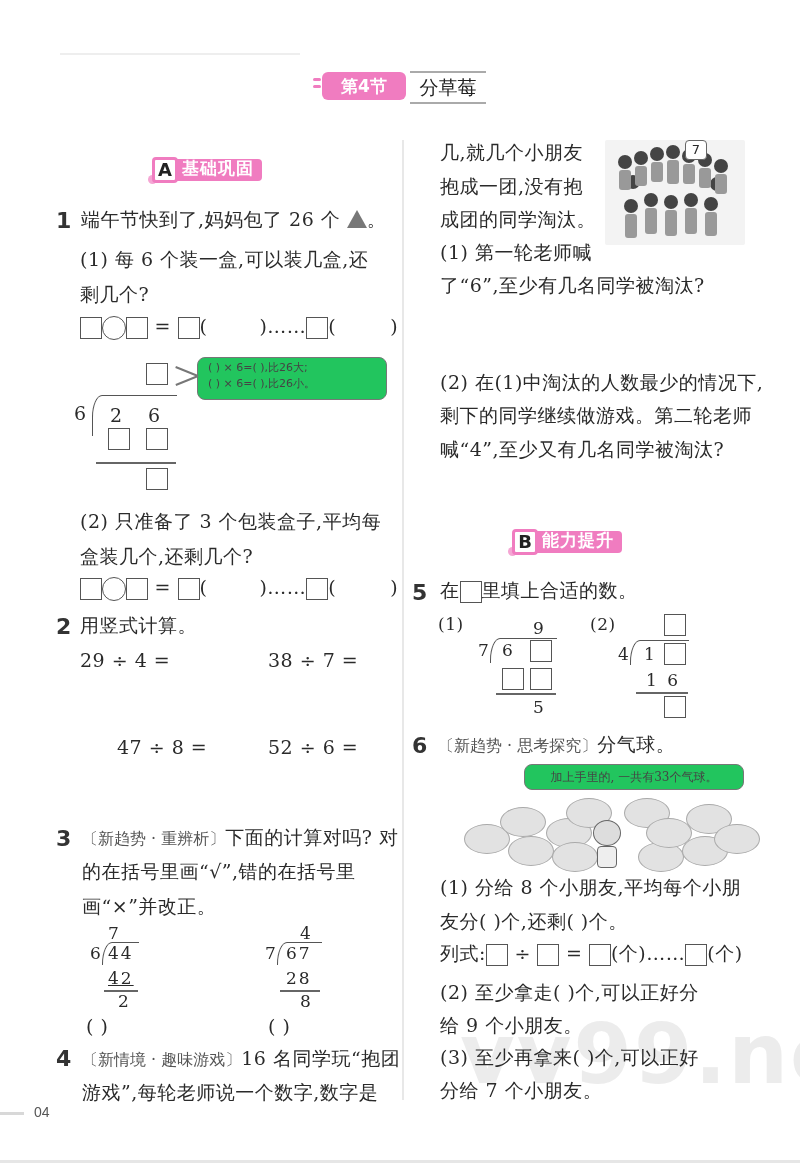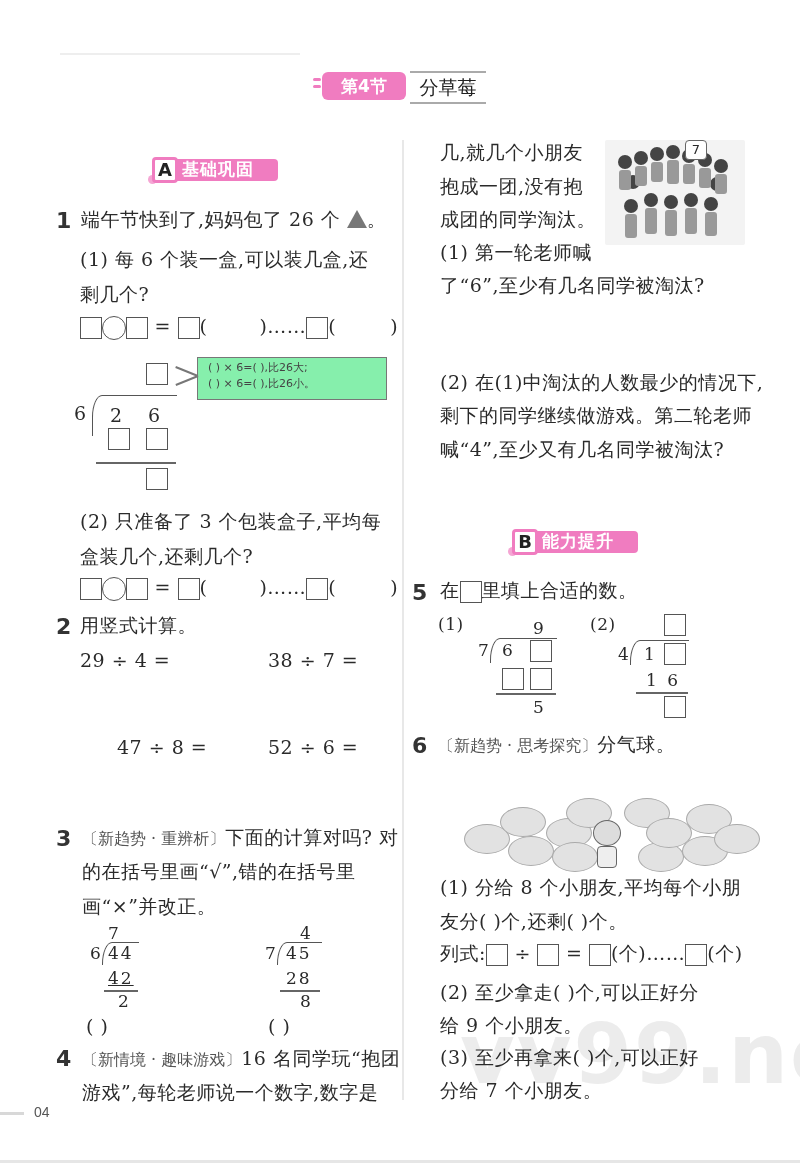--- a/index.html
+++ b/index.html
@@ -21,26 +21,26 @@
                font-family:"DejaVu Sans",sans-serif; font-weight:bold; font-size:17px; text-align:center; line-height:28px; }
   .chap-dots { left:313px; top:78px; width:10px; height:16px; }
   .chap-dots i { display:block; width:8px; height:3px; background:#f07cc0; margin-bottom:4px; border-radius:2px; }
   .chap-title { left:410px; top:71px; width:76px; height:29px; border-top:2px solid #aaa; border-bottom:2px solid #aaa;
                 font-family:"DejaVu Sans",sans-serif; font-size:19px; line-height:29px; text-align:center; color:#222; }
   
   .sec { height:26px; }
   .sec .letter { position:absolute; left:0; top:0; width:26px; height:26px; border:3px solid #f07cc0; background:#fff; border-radius:4px;
                  box-sizing:border-box; font-family:"DejaVu Sans",sans-serif; font-weight:bold; font-size:18px; line-height:20px; text-align:center; color:#222; }
   .sec .bar { position:absolute; left:24px; top:2px; height:22px; background:#f07cc0; border-radius:0 4px 4px 0; color:#fff;
-              font-family:Liberation Serif, serif; font-weight:bold; font-size:17px; line-height:22px; padding:0 24px 0 6px; letter-spacing:1px; }
+              font-family:Liberation Mono, monospace; font-weight:bold; font-size:17px; line-height:22px; padding:0 8px 0 6px; letter-spacing:1px; }
   .sec .dot { position:absolute; left:-4px; top:18px; width:9px; height:9px; background:#f5a6d4; border-radius:50%; }
   
   .ld-bracket { border-left:1.5px solid #555; border-top:1.5px solid #555; border-top-left-radius:10px 22px; }
   .hline { height:1.5px; background:#666; }
-  .speech { border:1.5px solid #777; border-radius:0; background:#86efac; font-size:11px; line-height:16px; color:#444; padding:2px 10px; box-sizing:border-box; font-family:"DejaVu Sans",sans-serif; }
+  .speech { border:1.5px solid #777; border-radius:8px; background:#22c55e; font-size:11px; line-height:16px; color:#444; padding:2px 10px; box-sizing:border-box; font-family:"DejaVu Sans",sans-serif; }
   .illus { background:#f3f3f3; border-radius:2px; }
   .balloon { position:absolute; width:44px; height:28px; border-radius:50%; background:#e2e2e2; border:1px solid #aaa; }
   .watermark { left:460px; top:1005px; font-family:"DejaVu Sans",sans-serif; font-weight:bold; font-size:84px; color:rgba(200,200,200,0.35); letter-spacing:2px; }
   .zongzi { display:inline-block; width:0; height:0; border-left:10px solid transparent; border-right:10px solid transparent; border-bottom:18px solid #777; vertical-align:-2px; }
 </style>
 </head>
 <body>
 
 <div class="abs topline"></div>
 <div class="abs colsep"></div>
@@ -123,21 +123,21 @@
   <div class="abs t" style="left:28px; top:20px; font-size:17px; letter-spacing:2px;">44</div>
   <div class="abs t" style="left:28px; top:45px; font-size:17px; letter-spacing:2px;text-decoration:underline;">42</div>
   <div class="abs hline" style="left:24px; top:65px; width:34px;"></div>
   <div class="abs t" style="left:38px; top:68px; font-size:17px;">2</div>
   <div class="abs t" style="left:6px; top:92px;">(      )</div>
 </div>
 <div class="abs" style="left:262px; top:925px; width:110px; height:115px;">
   <div class="abs t" style="left:38px; top:0px; font-size:17px;">4</div>
   <div class="abs t" style="left:3px; top:20px; font-size:17px;">7</div>
   <div class="abs ld-bracket" style="left:15px; top:17px; width:44px; height:22px;"></div>
-  <div class="abs t" style="left:24px; top:20px; font-size:17px; letter-spacing:2px;">45</div>
+  <div class="abs t" style="left:24px; top:20px; font-size:17px; letter-spacing:2px;">67</div>
   <div class="abs t" style="left:24px; top:45px; font-size:17px; letter-spacing:2px;">28</div>
   <div class="abs hline" style="left:18px; top:65px; width:40px;"></div>
   <div class="abs t" style="left:38px; top:68px; font-size:17px;">8</div>
   <div class="abs t" style="left:6px; top:92px;">(      )</div>
 </div>
 
 <div class="abs num" style="left:56px; top:1046px;">4</div>
 <div class="abs t" style="left:82px; top:1049px;">
   <span class="tag">〔新情境 · 趣味游戏〕</span><span>16 名同学玩“抱团</span>
 </div>
@@ -224,20 +224,21 @@
   <div class="abs hline" style="left:46px; top:80px; width:52px;"></div>
   <span class="abs box" style="left:74px; top:84px;"></span>
 </div>
 
 <div class="abs num" style="left:412px; top:733px;">6</div>
 <div class="abs t" style="left:438px; top:735px;">
   <span class="tag">〔新趋势 · 思考探究〕</span><span>分气球。</span>
 </div>
 
 <div class="abs" style="left:460px; top:762px; width:300px; height:105px;">
+  <div class="abs speech" style="left:64px; top:2px; width:220px; height:26px; font-size:12px; line-height:20px; text-align:center; font-family:'DejaVu Serif',serif;">加上手里的, 一共有33个气球。</div>
   <span class="balloon" style="left:4px; top:62px;"></span>
   <span class="balloon" style="left:40px; top:45px;"></span>
   <span class="balloon" style="left:48px; top:74px;"></span>
   <span class="balloon" style="left:86px; top:56px;"></span>
   <span class="balloon" style="left:92px; top:80px;"></span>
   <span class="balloon" style="left:106px; top:36px;"></span>
   <span class="balloon" style="left:164px; top:36px;"></span>
   <span class="balloon" style="left:178px; top:80px;"></span>
   <span class="balloon" style="left:186px; top:56px;"></span>
   <span class="balloon" style="left:222px; top:74px;"></span>

